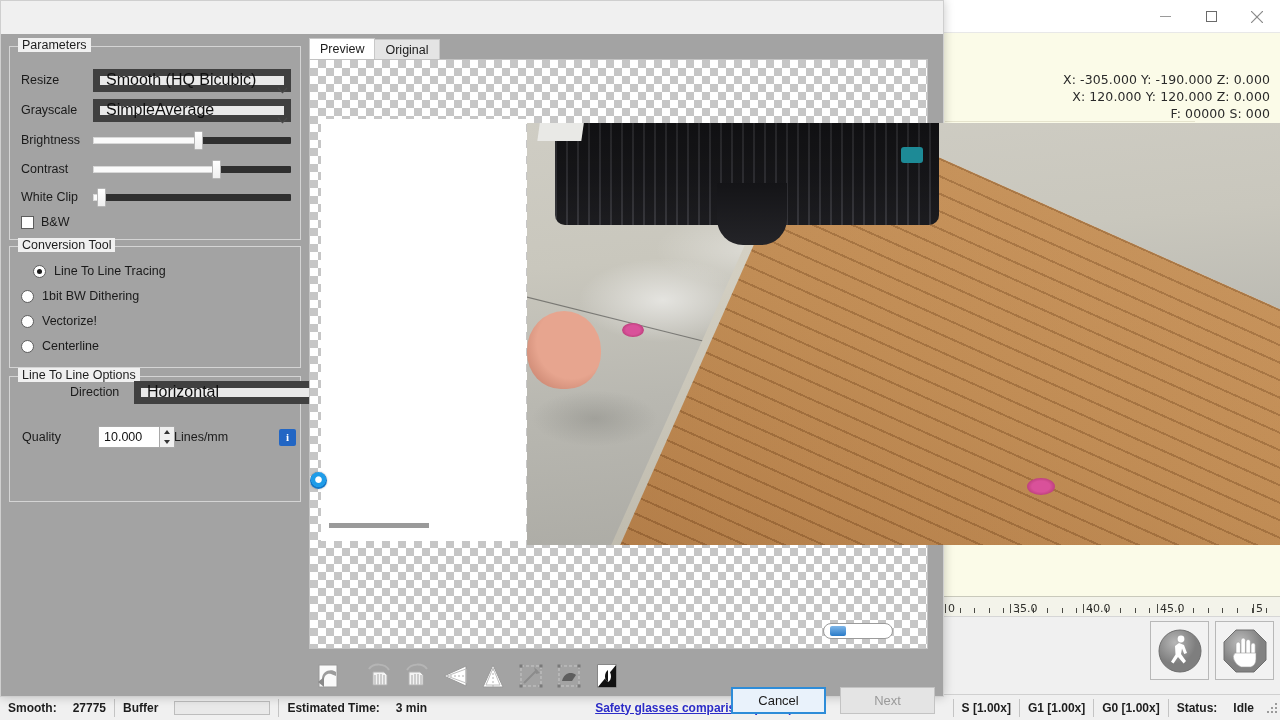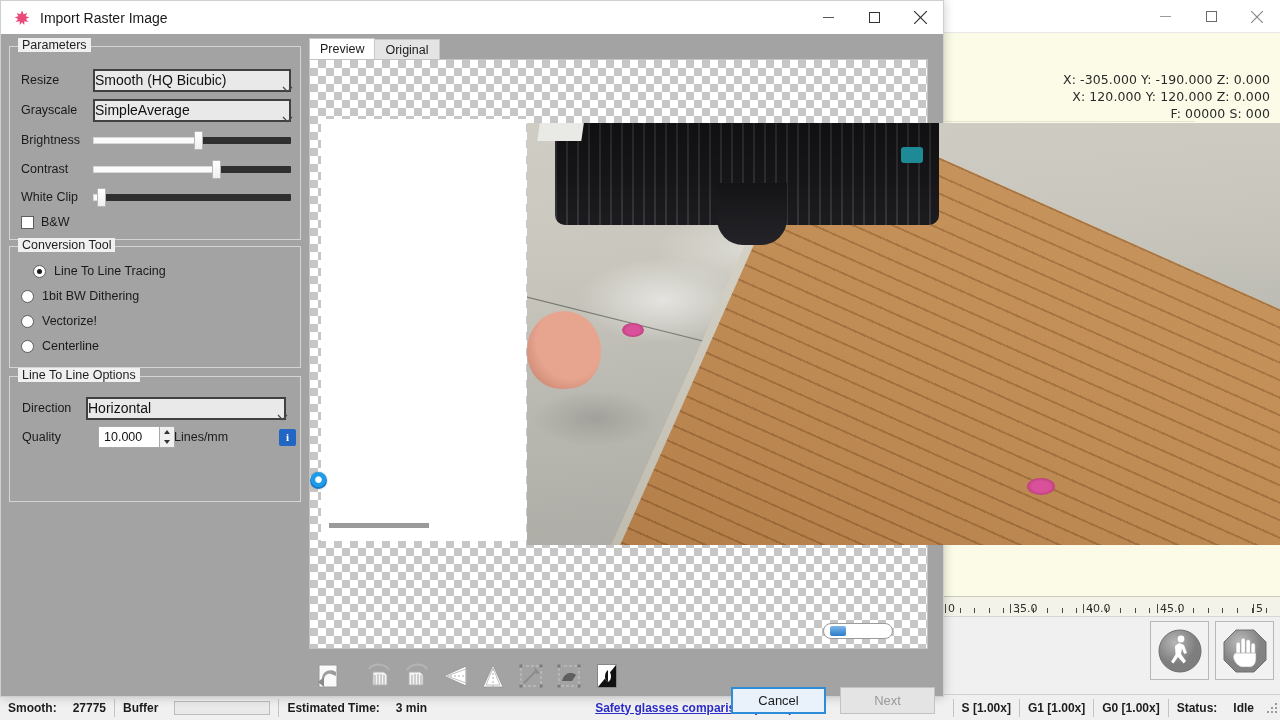--- a/index.html
+++ b/index.html
@@ -126,23 +126,23 @@
   .gbox-legend {
     position: absolute; left: 9px; top: -8px; background: #f0f0f0;
     padding: 0 4px; font-size: 12.5px; color: #1d1d1d;
   }
   .gbox-inner { position: absolute; inset: 0; }
 
   .row { position: absolute; left: 0; right: 0; height: 24px; display: flex; align-items: center; }
   .lbl { font-size: 12.5px; color: #1a1a1a; }
 
   select.combo, .combo {
-    height: 23px; background: #e9e9e9; border: 2px solid #404040;
-    font-family: "Liberation Sans", sans-serif; font-size: 14px; color: #111;
-    position: relative; display: flex; align-items: center;
+    height: 23px; background: #e9e9e9; border: 7px solid #404040;
+    font-family: "Liberation Sans", sans-serif; font-size: 16px; color: #111;
+    padding-left: 6px; position: relative; display: flex; align-items: center;
     -webkit-appearance: none; appearance: none;
   }
   .combo-arrow {
     position: absolute; right: 7px; top: 50%; transform: translateY(-50%);
     width: 0; height: 0;
   }
 
   
   .slider { position: relative; height: 20px; }
   .sl-track-left {
@@ -465,46 +465,20 @@
       <div class="sb-cell sb-strong">G0 [1.00x]</div>
       <div class="sb-sep"></div>
       <div class="sb-cell sb-strong">Status:</div>
       <div class="sb-cell sb-strong">Idle</div>
       <div class="sb-grip"></div>
     </div>
   </div>
 
   <div class="dialog">
 
-    <div class="dlg-title">
-      <span class="dlg-icon">
-        <svg width="18" height="18" viewBox="0 0 18 18">
-          <path d="M9 1.6 L10.6 5.2 L14.2 3.9 L12.6 7.3 L16.4 8.2 L13 10.1 L15.2 12.9 L11.4 12.3 L11.2 16 L9 13.3 L6.8 16 L6.6 12.3 L2.8 12.9 L5 10.1 L1.6 8.2 L5.4 7.3 L3.8 3.9 L7.4 5.2 Z" fill="#e84a7a"></path>
-        </svg>
-      </span>
-      <span class="dlg-title-text">Import Raster Image</span>
-      <div class="dlg-winbtns">
-        <div class="dlg-winbtn">
-          <svg width="11" height="11" viewBox="0 0 11 11">
-              <line x1="0" y1="5.5" x2="11" y2="5.5" stroke="#555" stroke-width="1"></line>
-            </svg>
-        </div>
-        <div class="dlg-winbtn">
-          <svg width="11" height="11" viewBox="0 0 11 11">
-              <rect x="0.5" y="0.5" width="10" height="10" fill="none" stroke="#333" stroke-width="1"></rect>
-            </svg>
-        </div>
-        <div class="dlg-winbtn close">
-          <svg width="13" height="13" viewBox="0 0 13 13">
-              <line x1="0" y1="0" x2="13" y2="13" stroke="#333" stroke-width="1.2"></line>
-              <line x1="13" y1="0" x2="0" y2="13" stroke="#333" stroke-width="1.2"></line>
-            </svg>
-        </div>
-      </div>
-    </div>
 
     <div class="dlg-body">
 
       <div class="leftcol">
 
         <div class="gbox" style="top:8px; height:194px;">
           <div class="gbox-frame"></div>
           <div class="gbox-legend">Parameters</div>
           <div class="gbox-inner">
 
@@ -590,21 +564,21 @@
               <span>Centerline</span>
             </div>
           </div>
         </div>
 
         <div class="gbox" style="top:338px; height:126px;">
           <div class="gbox-frame"></div>
           <div class="gbox-legend">Line To Line Options</div>
           <div class="gbox-inner">
 
-            <div class="row" style="top:20px;">
+            <div class="row" style="top:4px;margin-left:48px;">
               <span class="lbl" style="position:absolute; left:13px;">Direction</span>
               <div class="combo" style="position:absolute; left:77px; width:200px;">
                 <span>Horizontal</span>
                 <span class="combo-arrow">
                   <svg width="11" height="7" viewBox="0 0 11 7">
                       <path d="M1 1 L5.5 5.6 L10 1" fill="none" stroke="#4a4a4a" stroke-width="1.3"></path>
                     </svg>
                 </span>
               </div>
             </div>

